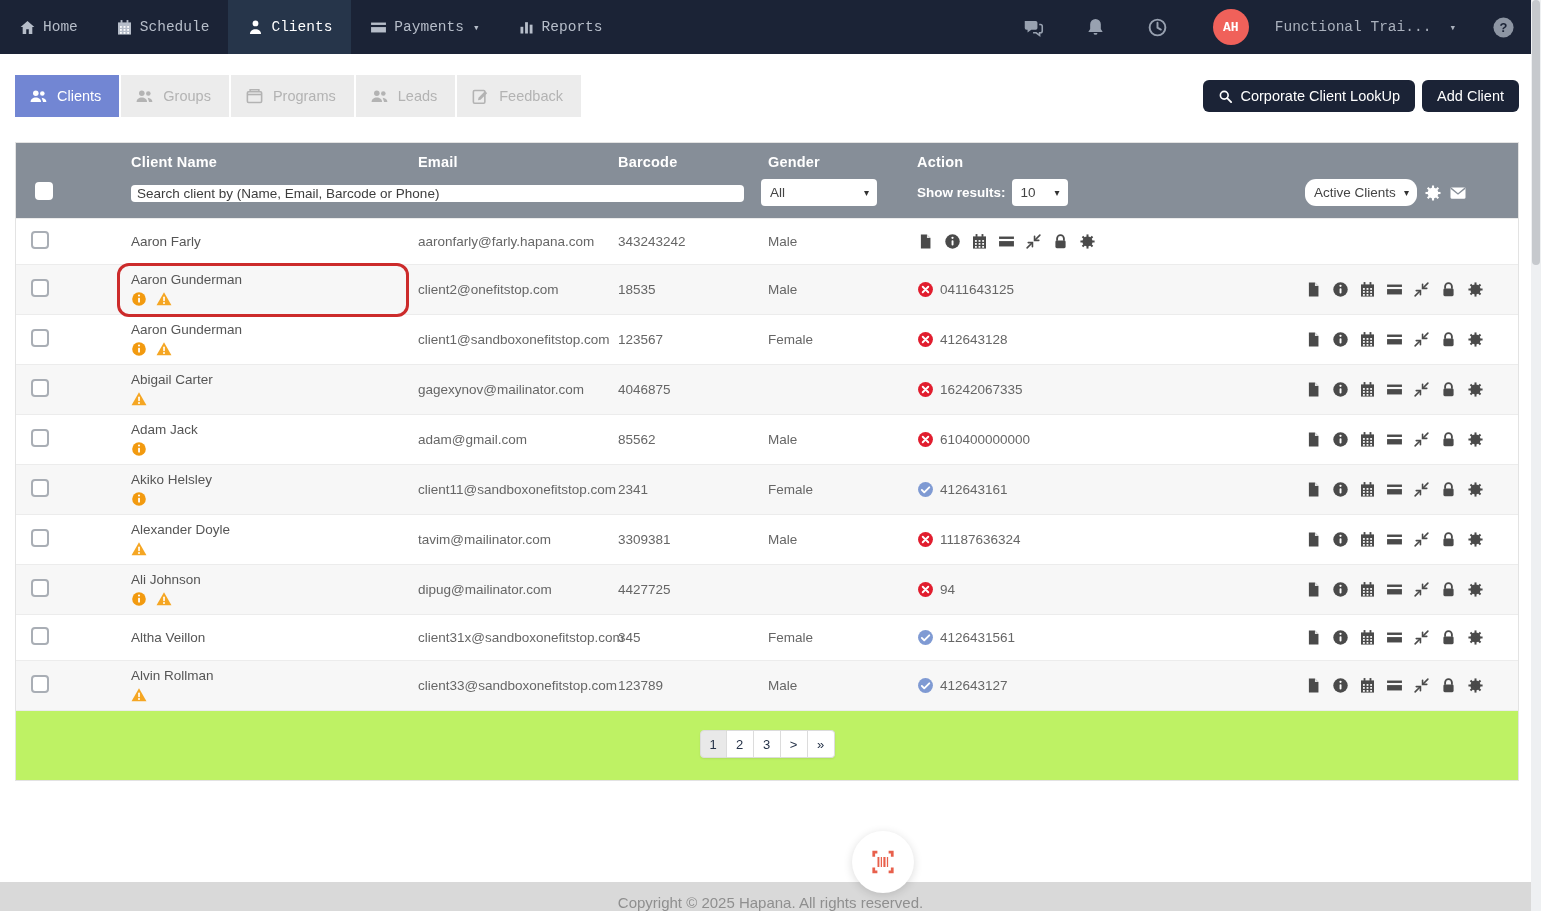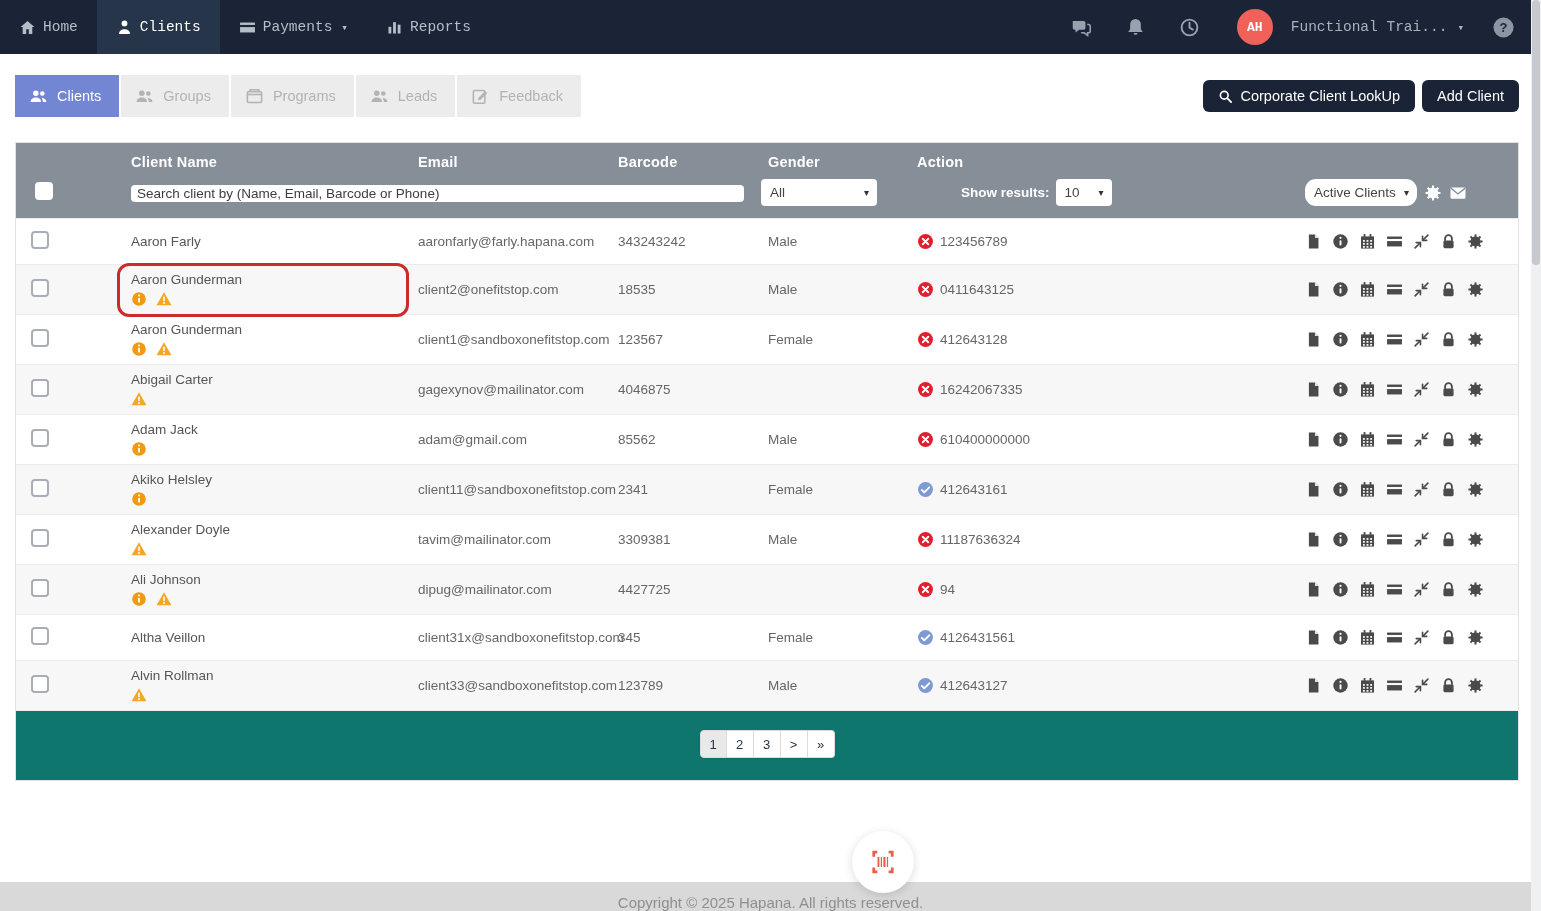--- a/index.html
+++ b/index.html
@@ -18,21 +18,21 @@
   }
   .nav-left { display:flex; align-items:stretch; }
   .nav-item {
     display:flex; align-items:center; gap:7px; padding:0 19px;
     font-size:14.5px; color:#b6bdc9; cursor:pointer; text-decoration:none;
   }
   .nav-item.active { background:#26354a; color:#ffffff; }
   .nav-item .nico { width:17px; height:17px; }
   .caret { font-size:11px; margin-left:2px; }
   .nav-right {
-    margin-left:auto; display:flex; align-items:center; gap:8px; padding-right:26px;
+    margin-left:auto; display:flex; align-items:center; gap:16px; padding-right:26px;
   }
   .nav-icon-btn { width:46px; text-align:center; color:#98a1b0; cursor:pointer; }
   .nav-icon-btn .nico { width:21px; height:21px; }
   .avatar {
     width:36px; height:36px; border-radius:50%; background:#f0615a; color:#fff;
     font-weight:bold; font-size:13px; display:flex; align-items:center; justify-content:center;
     margin-left:16px; flex:none;
   }
   .account-name { color:#aab1bd; font-size:14.5px; margin-left:10px; white-space:nowrap; cursor:pointer; }
   .help-btn { margin-left:20px; cursor:pointer; }
@@ -58,21 +58,21 @@
   .toolbar-btns { margin-left:auto; display:flex; gap:7px; }
   .btn-dark {
     background:#1b2336; color:#fff; border:none; border-radius:6px; height:32px;
     font-size:14.5px; font-family:inherit; padding:0 15px; display:flex; align-items:center; gap:8px;
     cursor:pointer; font-weight:500;text-align:center;
   }
   .btn-dark .nico { width:15px; height:15px; }
 
   
   .panel {
-    margin:25px 22px 0 15px; border:1px solid #e3e3e3; background:#0f766e;
+    margin:25px 22px 0 15px; border:1px solid #e3e3e3; background:#bef264;
   }
   .thead { background:#868e98; color:#fff; padding-top:11px; }
   .hrow { display:flex; }
   .cell { flex:none; padding-left:15px; }
   .col-check   { width:100px; }
   .col-name    { width:287px; }
   .col-email   { width:200px; }
   .col-barcode { width:150px; }
   .col-gender  { width:149px; }
   .col-phone   { width:388px; }
@@ -91,21 +91,21 @@
   }
   .search-input::placeholder { color:#3d3d3d; opacity:1; }
   .sel {
     background:#fff; border-radius:4px; height:27px; display:inline-flex; align-items:center;
     justify-content:space-between; font-size:13.5px; color:#444; padding:0 8px 0 9px; cursor:pointer;
   }
   .sel .chev { font-size:10px; color:#333; margin-left:8px; }
   .sel-gender { width:116px; }
   .sel-count  { width:56px; }
   .sel-status { width:112px;border-radius:11px; }
-  .fr-label { font-weight:bold; font-size:13.5px; margin-right:6px; white-space:nowrap;margin-left:44px; }
+  .fr-label { font-weight:bold; font-size:13.5px; margin-right:6px; white-space:nowrap; }
   .phone-filter { display:flex; align-items:center; }
   .action-filter { display:flex; align-items:center; gap:7px; }
   .wicon { width:18px; height:18px; color:#ffffff; cursor:pointer; }
 
   
   .trow { display:flex; align-items:center; border-top:1px solid #ececec; background:#fff; }
   .trow.alt { background:#f7f7f7; }
   .trow.h46 { height:46px; } .trow.h50 { height:50px; }
   .trow .cell { font-size:13.5px; color:#666; }
   .name-cell { position:relative; align-self:stretch; display:flex; flex-direction:column; justify-content:center; }
@@ -276,20 +276,26 @@
   </defs>
 </svg>
 
 <div class="navbar">
   <div class="nav-left">
     <a class="nav-item">
       <svg class="ic nico">
           <use href="#sym-home"></use>
         </svg>
       <span>Home</span>
+    </a>
+    <a class="nav-item">
+      <svg class="ic nico">
+          <use href="#sym-calendar"></use>
+        </svg>
+      <span>Schedule</span>
     </a>
     <a class="nav-item active">
       <svg class="ic nico">
           <use href="#sym-user"></use>
         </svg>
       <span>Clients</span>
     </a>
     <a class="nav-item">
       <svg class="ic nico">
           <use href="#sym-card"></use>
@@ -418,26 +424,20 @@
   <div id="tbody">
       <div class="trow h46">
     <div class="cell col-check"><span class="cb"></span></div>
     <div class="cell col-name name-cell">
       <div class="nm">Aaron Farly</div>
 
     </div>
     <div class="cell col-email">aaronfarly@farly.hapana.com</div>
     <div class="cell col-barcode">343243242</div>
     <div class="cell col-gender">Male</div>
-    <div class="cell col-phone phone-cell">
-      <svg class="ic picon st-invalid">
-            <use href="#sym-xcircle"></use>
-          </svg>
-      <span class="pnum">123456789</span>
-    </div>
     <div class="cell col-action action-cell">
           <svg class="ic aicon">
             <use href="#sym-file"></use>
           </svg>
           <svg class="ic aicon">
             <use href="#sym-info"></use>
           </svg>
           <svg class="ic aicon">
             <use href="#sym-calendar"></use>
           </svg>

